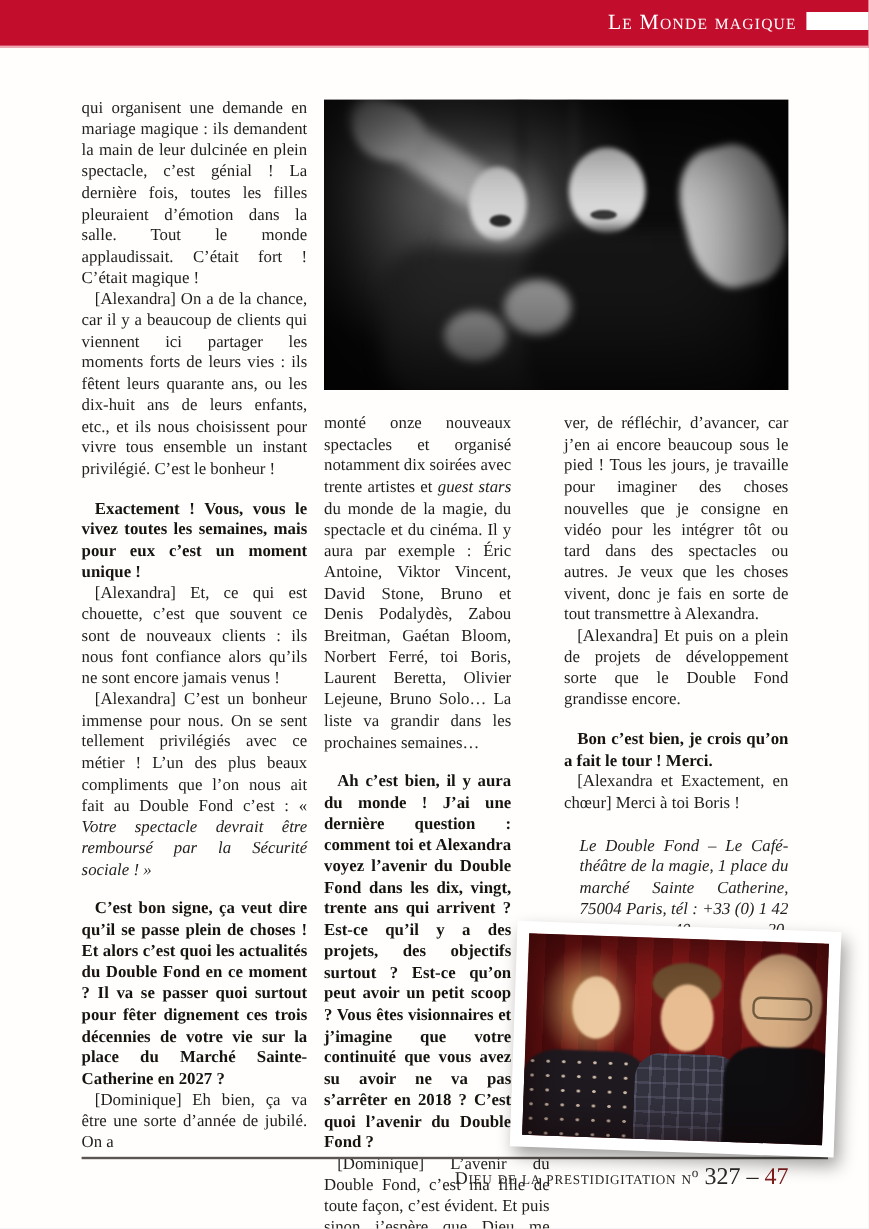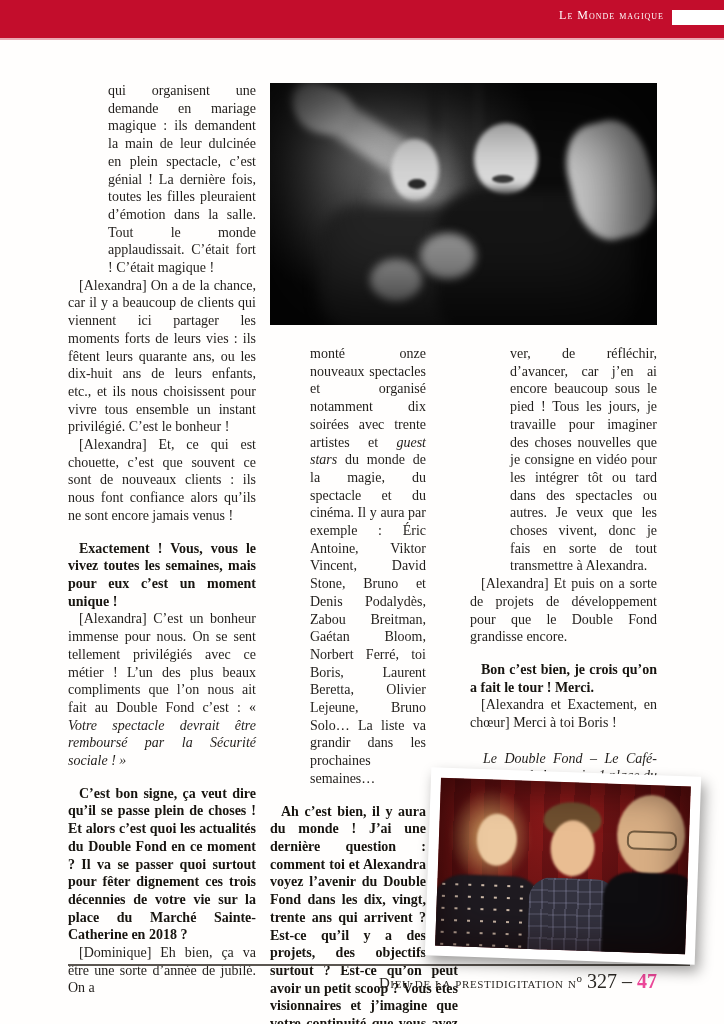--- a/index.html
+++ b/index.html
@@ -9,36 +9,36 @@
     overflow:hidden;margin:0 auto;
   }
   
   .hdr{
     position:absolute;left:0;top:0;width:724px;height:38px;
     background:#c30d2c;border-bottom:2px solid #eaa9b4;
   }
   .hdr-title{
     position:absolute;right:60px;top:8px;
     font-variant:small-caps;letter-spacing:1px;
-    font-size:12px;color:#ffffff;
+    font-size:18px;color:#ffffff;
   }
   .hdr-mark{
     position:absolute;right:0;top:10px;width:52px;height:15px;background:#ffffff;
   }
   
   .col{
     position:absolute;width:188px;top:345px;
     font-size:14px;line-height:17.7px;text-align:justify;
     hyphens:auto;-webkit-hyphens:auto;
   }
   #col1{left:68px;top:82px;}
   #col2{left:270px;}
   #col3{left:470px;width:187px;}
   .p{margin:0;text-indent:11px;}
-  .p.cont{text-indent:0;margin-left:40px;}
+  .p.cont{text-indent:0;}
   .p.q{font-weight:700;margin-top:15px;color:#17140f;}
   .p.contact{font-style:italic;margin-top:18px;padding-left:13px;text-indent:0;}
   .i{font-style:italic;}
   .endmark{
     display:inline-block;width:9px;height:9px;background:#c01f2a;
     margin-left:6px;vertical-align:baseline;
   }
   .wrapshim{float:right;width:32px;height:190px;margin-top:424px;}
   
   .photo1{
@@ -96,39 +96,39 @@
     background:#0e0d10;filter:blur(1px);}
   .p2-vig{position:absolute;inset:0;box-shadow:inset 0 0 34px 8px rgba(20,0,0,.5);}
   
   .rule{position:absolute;left:68px;top:964px;width:622px;height:2px;background:#5b5651;z-index:1;}
   .footer{
     position:absolute;left:68px;top:970px;width:589px;text-align:right;z-index:2;
     font-variant:small-caps;font-size:15px;letter-spacing:.6px;color:#2a2723;
   }
   .footer .num{font-variant:normal;font-size:20px;letter-spacing:0;}
   .footer .ord{font-variant:normal;font-size:11px;vertical-align:super;letter-spacing:0;}
-  .footer .pg{color:#ec4899;font-weight:bold;}
+  .footer .pg{color:#7f1d1d;}
 </style>
 </head>
 <body>
 
 <div class="page">
 
   <div class="hdr">
     <span class="hdr-title">Le Monde magique</span>
     <div class="hdr-mark"></div>
   </div>
 
   <div class="col" id="col1">
     <p class="p cont">qui organisent une demande en mariage magique : ils demandent la main de leur dulcinée en plein spectacle, c’est génial ! La dernière fois, toutes les filles pleuraient d’émotion dans la salle. Tout le monde applaudissait. C’était fort ! C’était magique !</p>
     <p class="p">[Alexandra] On a de la chance, car il y a beaucoup de clients qui viennent ici partager les moments forts de leurs vies : ils fêtent leurs quarante ans, ou les dix-huit ans de leurs enfants, etc., et ils nous choisissent pour vivre tous ensemble un instant privilégié. C’est le bonheur !</p>
+    <p class="p q">Exactement ! Vous, vous le vivez toutes les semaines, mais pour eux c’est un moment unique !</p>
     <p class="p">[Alexandra] Et, ce qui est chouette, c’est que souvent ce sont de nouveaux clients : ils nous font confiance alors qu’ils ne sont encore jamais venus !</p>
-    <p class="p q">Exactement ! Vous, vous le vivez toutes les semaines, mais pour eux c’est un moment unique !</p>
     <p class="p"><span>[Alexandra] C’est un bonheur immense pour nous. On se sent tellement privilégiés avec ce métier ! L’un des plus beaux compliments que l’on nous ait fait au Double Fond c’est : « </span><span class="i">Votre spectacle devrait être remboursé par la Sécurité sociale ! »</span></p>
-    <p class="p q">C’est bon signe, ça veut dire qu’il se passe plein de choses ! Et alors c’est quoi les actualités du Double Fond en ce moment ? Il va se passer quoi surtout pour fêter dignement ces trois décennies de votre vie sur la place du Marché Sainte-Catherine en 2018 ?</p>
+    <p class="p q">C’est bon signe, ça veut dire qu’il se passe plein de choses ! Et alors c’est quoi les actualités du Double Fond en ce moment ? Il va se passer quoi surtout pour fêter dignement ces trois décennies de votre vie sur la place du Marché Sainte-Catherine en 2027 ?</p>
     <p class="p">[Dominique] Eh bien, ça va être une sorte d’année de jubilé. On a</p>
   </div>
 
   <div class="photo1">
     <div class="glow"></div>
     <div class="fold1"></div>
     <div class="fold2"></div>
     <div class="s p1-arm"></div>
     <div class="s p1-hand"></div>
     <div class="s p1-hair"></div>
@@ -146,21 +146,21 @@
 
   <div class="col" id="col2">
     <div class="wrapshim"></div>
     <p class="p cont"><span>monté onze nouveaux spectacles et organisé notamment dix soirées avec trente artistes et </span><span class="i">guest stars</span><span> du monde de la magie, du spectacle et du cinéma. Il y aura par exemple : Éric Antoine, Viktor Vincent, David Stone, Bruno et Denis Podalydès, Zabou Breitman, Gaétan Bloom, Norbert Ferré, toi Boris, Laurent Beretta, Olivier Lejeune, Bruno Solo… La liste va grandir dans les prochaines semaines…</span></p>
     <p class="p q">Ah c’est bien, il y aura du monde ! J’ai une dernière question : comment toi et Alexandra voyez l’avenir du Double Fond dans les dix, vingt, trente ans qui arrivent ? Est-ce qu’il y a des projets, des objectifs surtout ? Est-ce qu’on peut avoir un petit scoop ? Vous êtes visionnaires et j’imagine que votre continuité que vous avez su avoir ne va pas s’arrêter en 2018 ? C’est quoi l’avenir du Double Fond ?</p>
     <p class="p">[Dominique] L’avenir du Double Fond, c’est ma fille de toute façon, c’est évident. Et puis sinon j’espère que Dieu me prêtera vie encore quelques temps, pour que je puisse continuer d’inno-</p>
   </div>
 
   <div class="col" id="col3">
     <p class="p cont">ver, de réfléchir, d’avancer, car j’en ai encore beaucoup sous le pied ! Tous les jours, je travaille pour imaginer des choses nouvelles que je consigne en vidéo pour les intégrer tôt ou tard dans des spectacles ou autres. Je veux que les choses vivent, donc je fais en sorte de tout transmettre à Alexandra.</p>
-    <p class="p">[Alexandra] Et puis on a sorte de projets de développement pour que le Double Fond grandisse encore.</p>
+    <p class="p">[Alexandra] Et puis on a plein de projets de développement sorte que le Double Fond grandisse encore.</p>
     <p class="p q">Bon c’est bien, je crois qu’on a fait le tour ! Merci.</p>
     <p class="p">[Alexandra et Exactement, en chœur] Merci à toi Boris !</p>
     <p class="p contact"><span>Le Double Fond – Le Café-théâtre de la magie, 1 place du marché Sainte Catherine, 75004 Paris, tél : +33 (0) 1 42 71 40 20, www.doublefond.com</span><span class="endmark"></span></p>
   </div>
 
   <div class="rule"></div>
 
   <div class="photo2">
     <div class="p2-img">
       <div class="p2-curt"></div>

